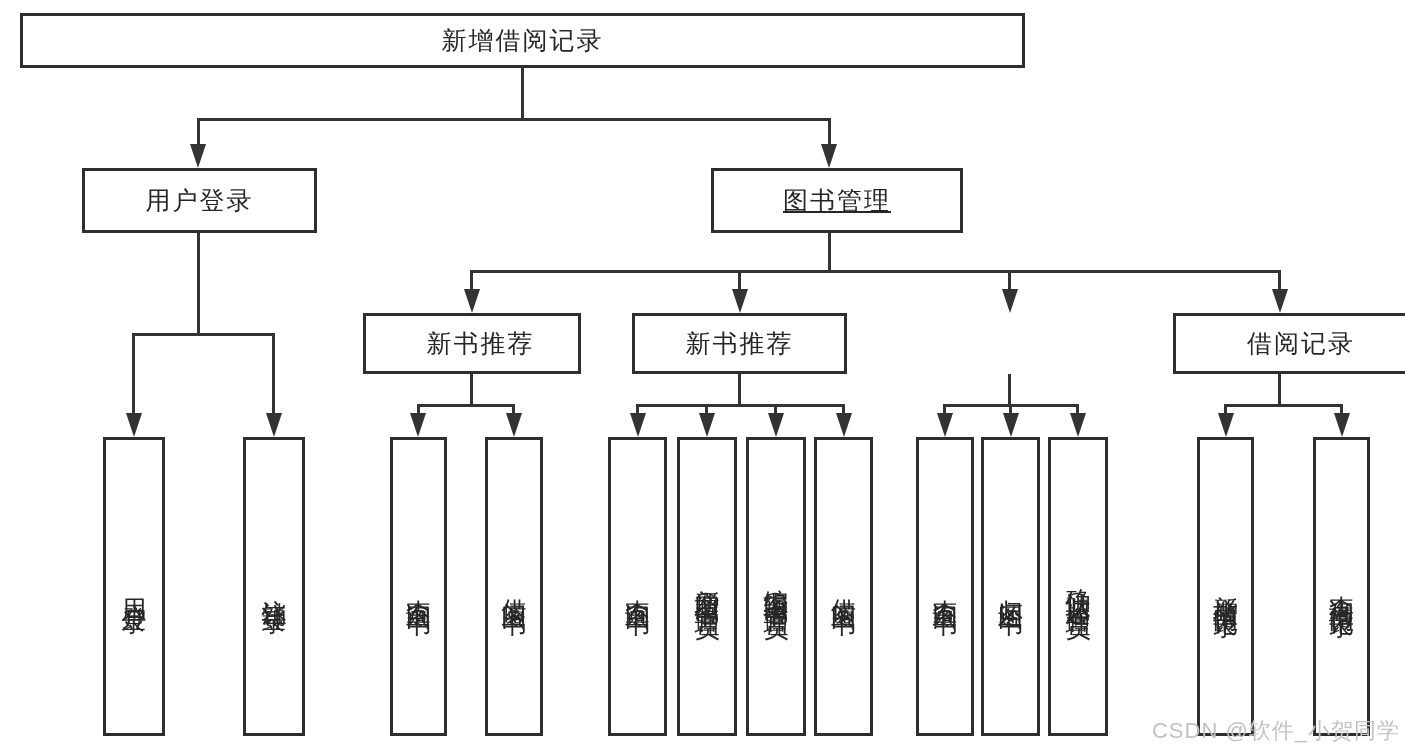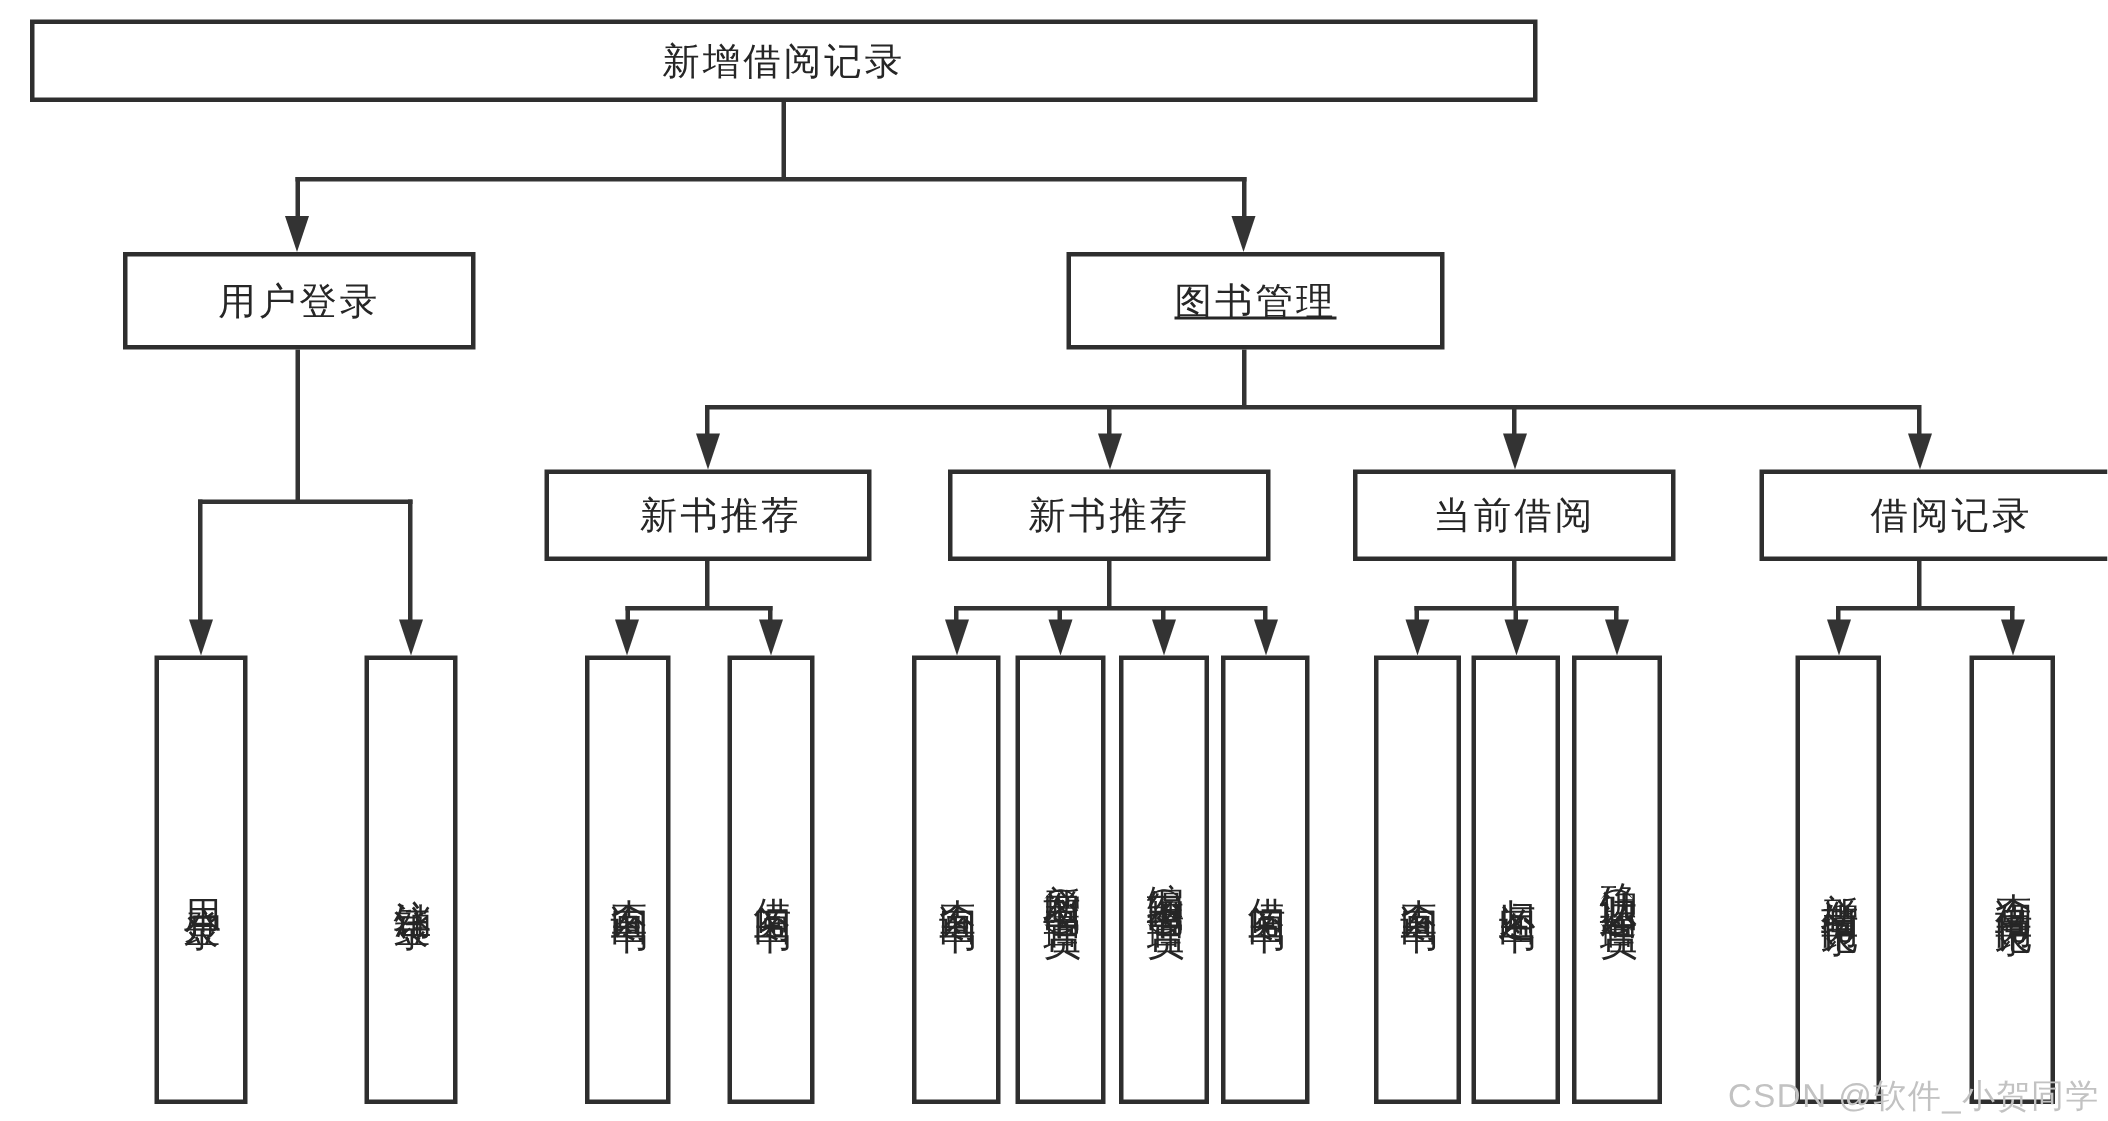--- a/index.html
+++ b/index.html
@@ -91,21 +91,20 @@
   <div class="arrow" style="left:464px; top:289px;"></div>
   <div class="vline" style="left:738px; top:270px; height:21px;"></div>
   <div class="arrow" style="left:732px; top:289px;"></div>
   <div class="vline" style="left:1008px; top:270px; height:21px;"></div>
   <div class="arrow" style="left:1002px; top:289px;"></div>
   <div class="vline" style="left:1278px; top:270px; height:21px;"></div>
   <div class="arrow" style="left:1272px; top:289px;"></div>
 
   <div class="node" style="left:363px; top:313px; width:218px; height:61px;padding-left:17px;">新书推荐</div>
   <div class="node" style="left:632px; top:313px; width:215px; height:61px;">新书推荐</div>
-  <div class="node" style="left:902px; top:313px; width:215px; height:61px;">当前借阅</div>
   <div class="node" style="left:1173px; top:313px; width:256px; height:61px;">借阅记录</div>
 
   <div class="vline" style="left:470px; top:374px; height:32px;"></div>
   <div class="hline" style="left:417px; top:404px; width:98px;"></div>
   <div class="vline" style="left:417px; top:404px; height:12px;"></div>
   <div class="arrow" style="left:410px; top:413px;"></div>
   <div class="vline" style="left:512px; top:404px; height:12px;"></div>
   <div class="arrow" style="left:506px; top:413px;"></div>
 
   <div class="vline" style="left:738px; top:374px; height:32px;"></div>

